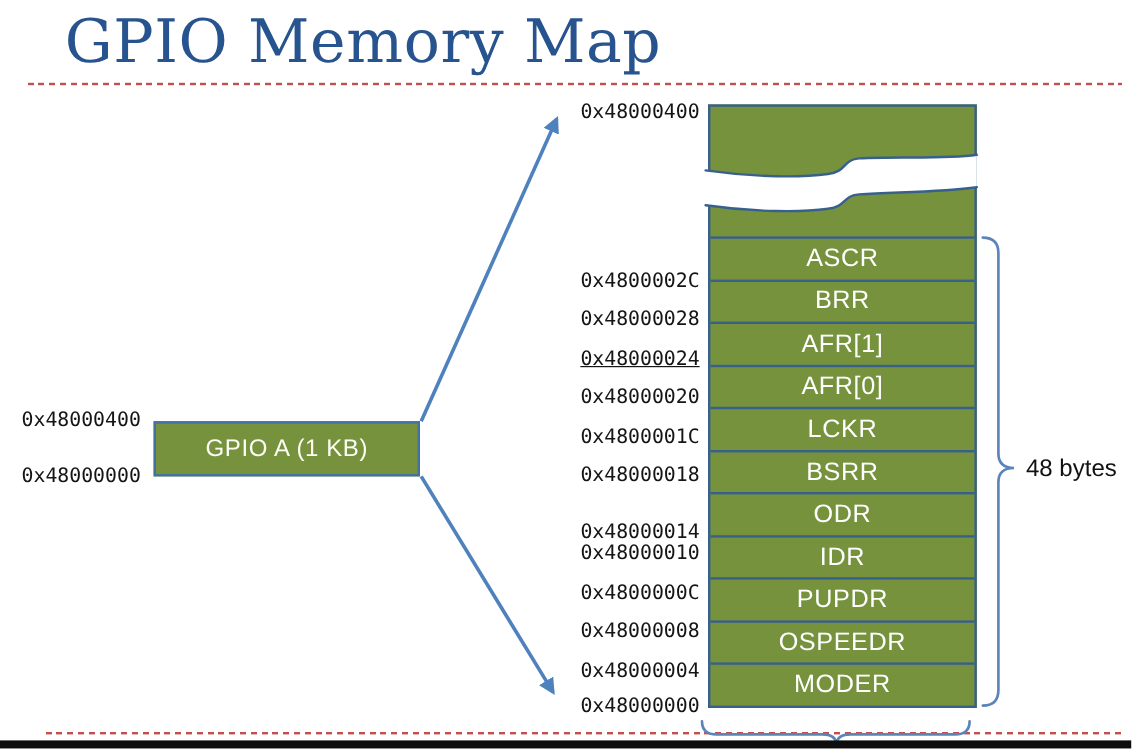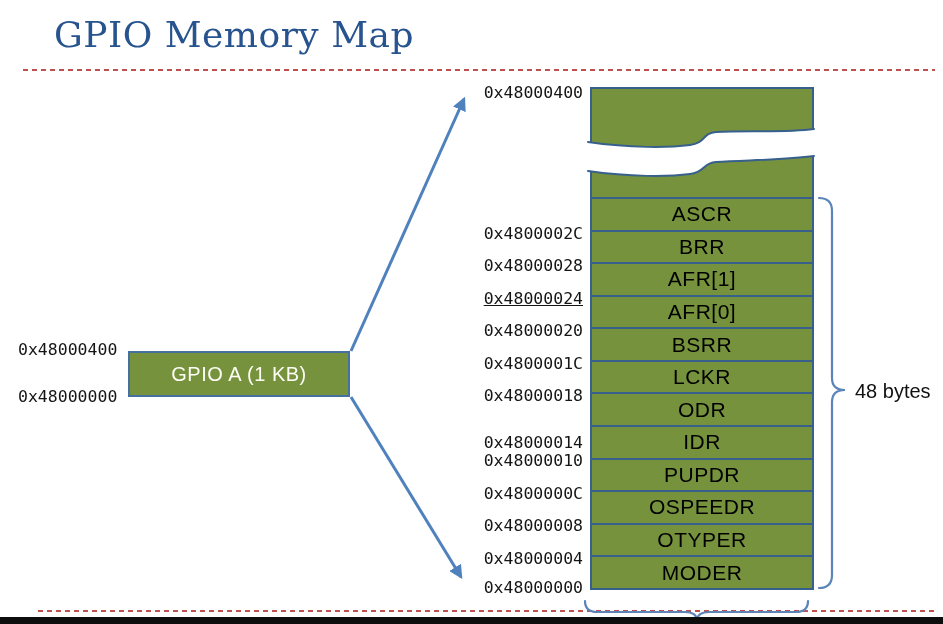--- a/index.html
+++ b/index.html
@@ -3,21 +3,21 @@
 <meta charset="utf-8">
 <style>
   html,body{margin:0;padding:0;background:#ffffff;}
   .canvas{
     position:relative;width:943px;height:624px;background:#ffffff;overflow:hidden;
     font-family:"Liberation Sans",sans-serif;
   }
   .slide-title{
     position:absolute;left:54px;top:13px;margin:0;
     font-family:"DejaVu Serif",serif;font-weight:400;
-    font-size:36px;line-height:44px;color:#27538E;letter-spacing:0.5px;
+    font-size:50px;line-height:44px;color:#27538E;letter-spacing:0.5px;
   }
   .rule{
     position:absolute;height:2px;
     background:repeating-linear-gradient(90deg,#C0504D 0 5px,transparent 5px 9px);
   }
   .rule-top{left:23px;top:69px;width:912px;}
   .rule-bottom{left:38px;top:610px;width:897px;}
 
   .mono{font-family:"DejaVu Sans Mono",monospace;font-size:16.5px;line-height:20px;color:#151515;}
 
@@ -37,21 +37,21 @@
     position:absolute;left:590px;top:87px;width:224px;height:503px;
     background:#76923C;border:2.5px solid #38608C;box-sizing:border-box;
     display:flex;flex-direction:column;
   }
   .break-block{height:108px;flex:none;}
   .rows{flex:1;display:flex;flex-direction:column;}
   .reg-row{
     flex:1;border-top:2px solid #38608C;
     display:flex;align-items:center;justify-content:center;
   }
-  .reg-row span{color:#000000;font-size:21px;letter-spacing:0.5px;}
+  .reg-row span{color:#ffffff;font-size:21px;letter-spacing:0.5px;}
 
   
   .stack-addrs{position:absolute;left:440px;top:0;width:143px;height:624px;pointer-events:none;}
   .stack-addrs .addr{position:absolute;right:0;text-align:right;white-space:nowrap;}
   .stack-addrs .addr:nth-child(1){top:83px;}
   .stack-addrs .addr:nth-child(2){top:224px;}
   .stack-addrs .addr:nth-child(3){top:256px;}
   .stack-addrs .addr:nth-child(4){top:289px;text-decoration:underline;}
   .stack-addrs .addr:nth-child(5){top:321px;}
   .stack-addrs .addr:nth-child(6){top:354px;}
@@ -96,39 +96,36 @@
       <div class="reg-row">
           <span>BRR</span>
         </div>
       <div class="reg-row">
           <span>AFR[1]</span>
         </div>
       <div class="reg-row">
           <span>AFR[0]</span>
         </div>
       <div class="reg-row">
-          <span>BSRR</span>
+          <span>LCKR</span>
         </div>
       <div class="reg-row">
-          <span>LCKR</span>
+          <span>BSRR</span>
         </div>
       <div class="reg-row">
           <span>ODR</span>
         </div>
       <div class="reg-row">
           <span>IDR</span>
         </div>
       <div class="reg-row">
           <span>PUPDR</span>
         </div>
       <div class="reg-row">
           <span>OSPEEDR</span>
-        </div>
-      <div class="reg-row">
-          <span>OTYPER</span>
         </div>
       <div class="reg-row">
           <span>MODER</span>
         </div>
     </div>
   </div>
 
   <div class="stack-addrs">
     <span class="addr mono">0x48000400</span>
     <span class="addr mono">0x4800002C</span>

